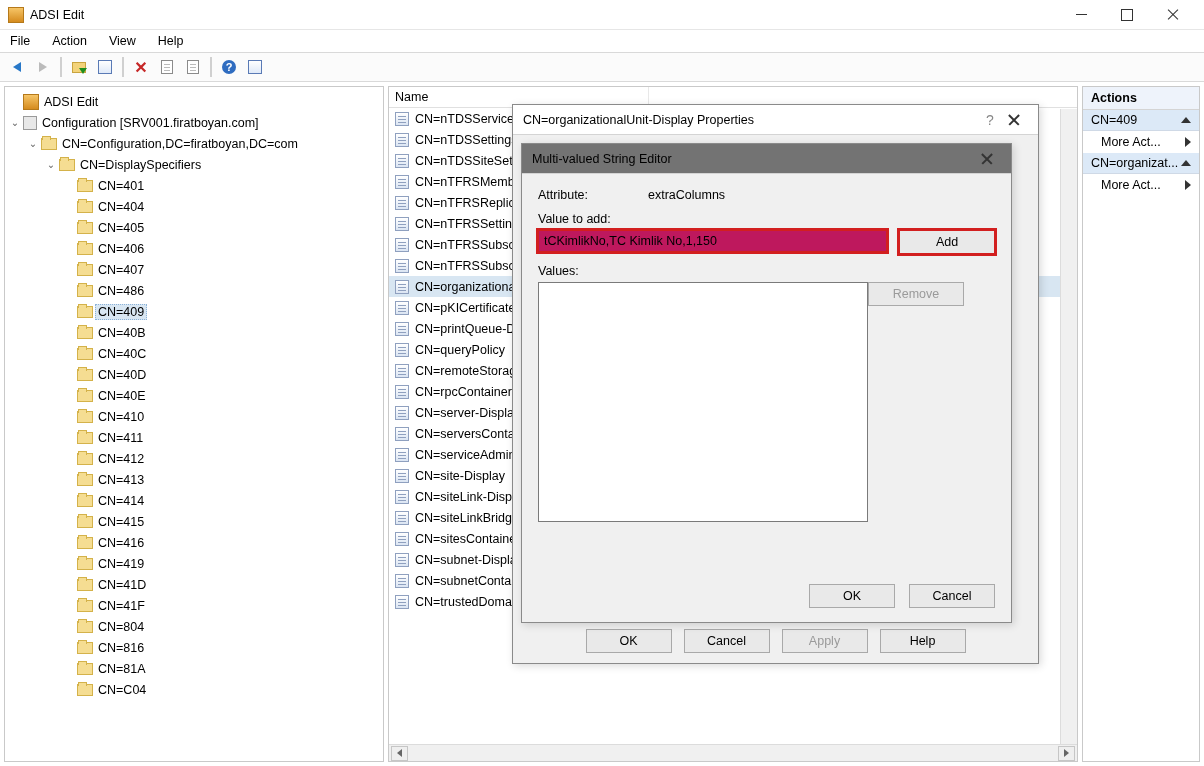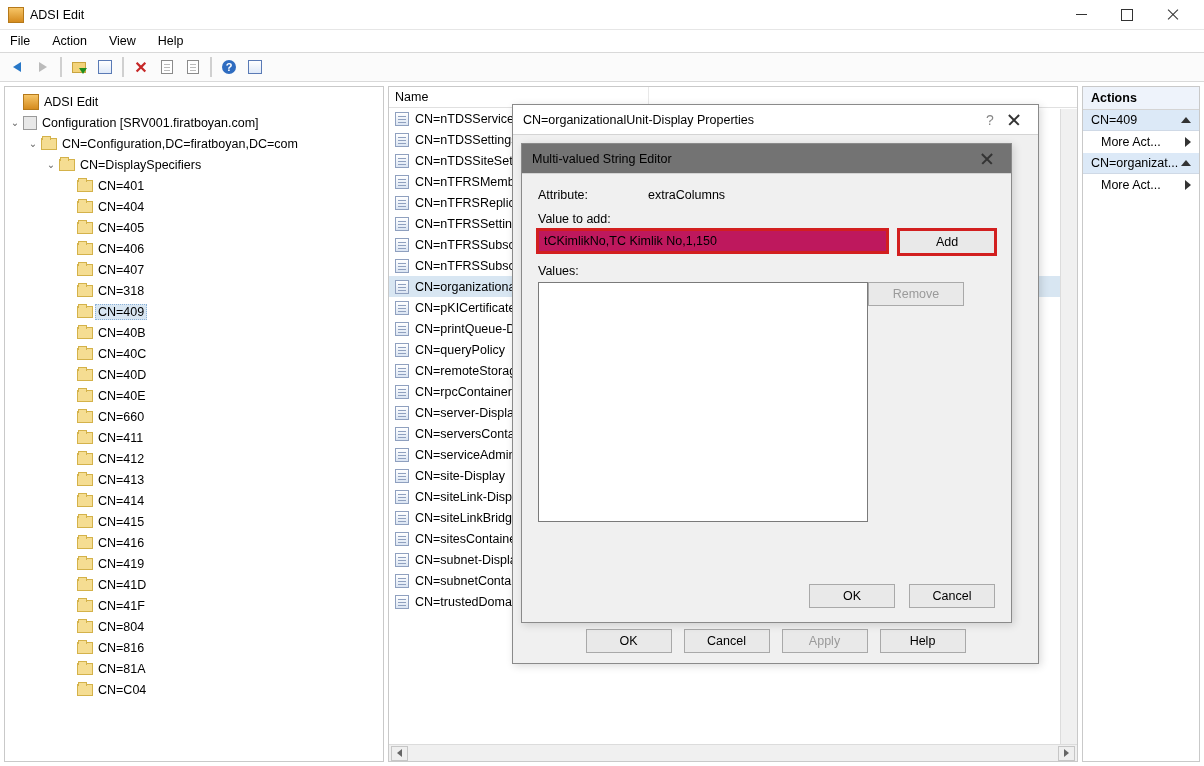--- a/index.html
+++ b/index.html
@@ -181,21 +181,21 @@
           <span class="label">CN=406</span>
         </div>
         <div class="tree-row" style="padding-left: 54px;">
           <span class="twisty"></span>
           <span class="node-icon icon-fld"></span>
           <span class="label">CN=407</span>
         </div>
         <div class="tree-row" style="padding-left: 54px;">
           <span class="twisty"></span>
           <span class="node-icon icon-fld"></span>
-          <span class="label">CN=318</span>
+          <span class="label">CN=486</span>
         </div>
         <div class="tree-row sel" style="padding-left: 54px;">
           <span class="twisty"></span>
           <span class="node-icon icon-fld"></span>
           <span class="label">CN=409</span>
         </div>
         <div class="tree-row" style="padding-left: 54px;">
           <span class="twisty"></span>
           <span class="node-icon icon-fld"></span>
           <span class="label">CN=40B</span>
@@ -211,21 +211,21 @@
           <span class="label">CN=40D</span>
         </div>
         <div class="tree-row" style="padding-left: 54px;">
           <span class="twisty"></span>
           <span class="node-icon icon-fld"></span>
           <span class="label">CN=40E</span>
         </div>
         <div class="tree-row" style="padding-left: 54px;">
           <span class="twisty"></span>
           <span class="node-icon icon-fld"></span>
-          <span class="label">CN=660</span>
+          <span class="label">CN=410</span>
         </div>
         <div class="tree-row" style="padding-left: 54px;">
           <span class="twisty"></span>
           <span class="node-icon icon-fld"></span>
           <span class="label">CN=411</span>
         </div>
         <div class="tree-row" style="padding-left: 54px;">
           <span class="twisty"></span>
           <span class="node-icon icon-fld"></span>
           <span class="label">CN=412</span>

